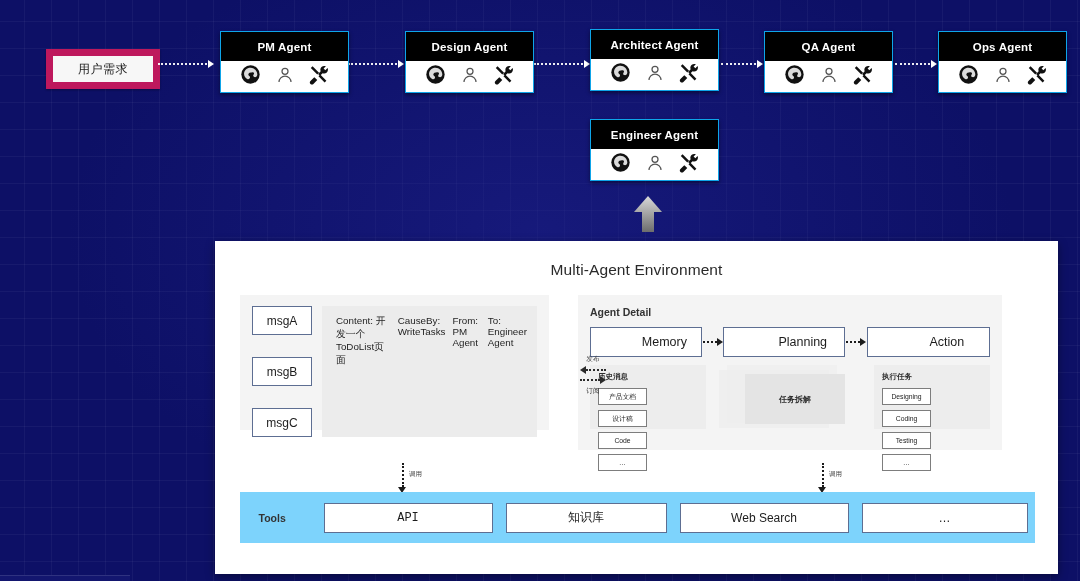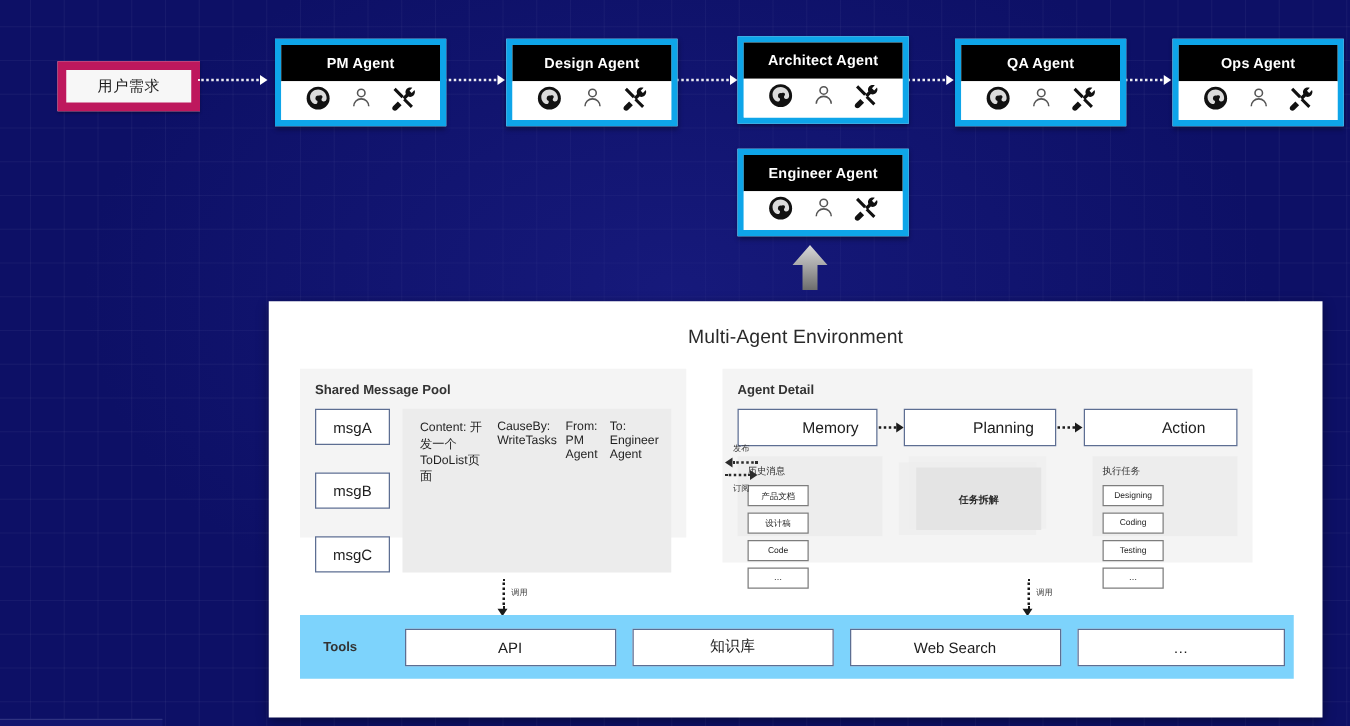--- a/index.html
+++ b/index.html
@@ -32,21 +32,21 @@
     background:#f7f7f7;border:7px solid #be185d;
     display:flex;align-items:center;justify-content:center;
     font-size:12px;color:#1b1b1b;letter-spacing:.5px;
     box-shadow:0 1px 2px rgba(0,0,0,.35);
   }
 
   
   .agent{
     position:absolute;width:127px;
     background:#ffffff;
-    border:5px solid #0ea5e9;
+    border:1px solid #0ea5e9;
     box-shadow:0 2px 4px rgba(0,0,0,.45);
   }
   .agent .hdr{
     background:#000000;color:#ffffff;
     height:29px;display:flex;align-items:center;justify-content:center;
     font-size:11.5px;font-weight:bold;letter-spacing:.2px;
   }
   .agent .icons{
     height:31px;background:#fff;
     display:flex;align-items:center;justify-content:space-evenly;
@@ -129,35 +129,35 @@
   .sb2{width:115px;}
   .sb3{width:117px;}
   .arr{display:flex;align-items:center;width:30px;justify-content:center;}
   .arr .dots{width:14px;height:0;border-top:2px dotted #1b1b1b;}
   .arr .head{
     width:0;height:0;border-left:6px solid #1b1b1b;
     border-top:4px solid transparent;border-bottom:4px solid transparent;
   }
   .detail-row{display:flex;align-items:flex-start;}
   .subpane{background:#ededed;padding:7px 8px 8px 8px;}
-  .sub-title{font-size:7.5px;color:#2e2e2e;font-weight:normal;margin-bottom:6px;}
+  .sub-title{font-size:7.5px;color:#2e2e2e;font-weight:bold;margin-bottom:6px;}
   .chips{display:flex;flex-wrap:wrap;gap:5px;width:100px;}
   .chip{
     width:47px;height:15px;background:#fff;border:1px solid #7d7d7d;
     display:flex;align-items:center;justify-content:center;
     font-size:6.8px;color:#232323;
   }
   .mem-pane{width:116px;height:64px;box-sizing:border-box;}
   .act-pane{width:116px;height:64px;box-sizing:border-box;margin-left:55px;}
   .plan-wrap{position:relative;width:137px;height:64px;margin-left:13px;}
   .plan-card{position:absolute;background:#ededed;}
   .pc1{left:8px;top:0;width:110px;height:58px;opacity:.55;}
   .pc2{left:0;top:5px;width:110px;height:58px;opacity:.7;}
   .pc3{
-    left:14px;top:9px;width:100px;height:50px;background:#e4e4e4;
+    left:26px;top:9px;width:100px;height:50px;background:#e4e4e4;
     display:flex;align-items:center;justify-content:center;
     font-size:8px;color:#2b2b2b;font-weight:bold;
   }
 
   
   .invoke{position:absolute;display:flex;align-items:flex-start;}
   .invoke .vline{
     width:0;height:24px;border-left:2px dotted #1b1b1b;
   }
   .invoke .vhead{
@@ -172,21 +172,21 @@
     position:absolute;left:240px;top:492px;width:795px;height:51px;
     background:#7dd3fc;display:flex;align-items:center;padding-left:11px;
     box-sizing:border-box;gap:13px;justify-content:center;
   }
   .tools-label{font-size:10.5px;font-weight:bold;color:#333;width:52px;}
   .toolbox{
     height:28px;background:#ffffff;border:1.4px solid #5d6e92;
     display:flex;align-items:center;justify-content:center;
     font-size:12px;color:#1c1c1c;
   }
-  .tw0{width:167px;}
+  .tw0{width:167px;font-family:Liberation Mono, monospace;}
   .tw1{width:159px;}
   .tw2{width:167px;}
   .tw3{width:164px;}
 
   .bottom-chip{
     position:absolute;left:0;top:575px;width:130px;height:6px;
     background:#13166f;border-top:1px solid rgba(255,255,255,.12);
   }
 </style>
 </head>
@@ -351,21 +351,20 @@
     <path d="M15 0 L29 16 L21 16 L21 36 L9 36 L9 16 L1 16 Z" fill="url(#ga)"></path>
   </svg>
 </div>
 
 <div class="env">
   <div class="env-title">Multi-Agent Environment</div>
 
   <div class="env-body">
 
     <div class="pane smp">
-      <div class="pane-title">Shared Message Pool</div>
       <div class="smp-row">
         <div class="msgcol">
           <div class="msgbox">msgA</div>
           <div class="msgbox">msgB</div>
           <div class="msgbox">msgC</div>
         </div>
         <div class="msgdetail">
           <div>Content: 开发一个ToDoList页面</div>
           <div>CauseBy: WriteTasks</div>
           <div>From:  PM Agent</div>

